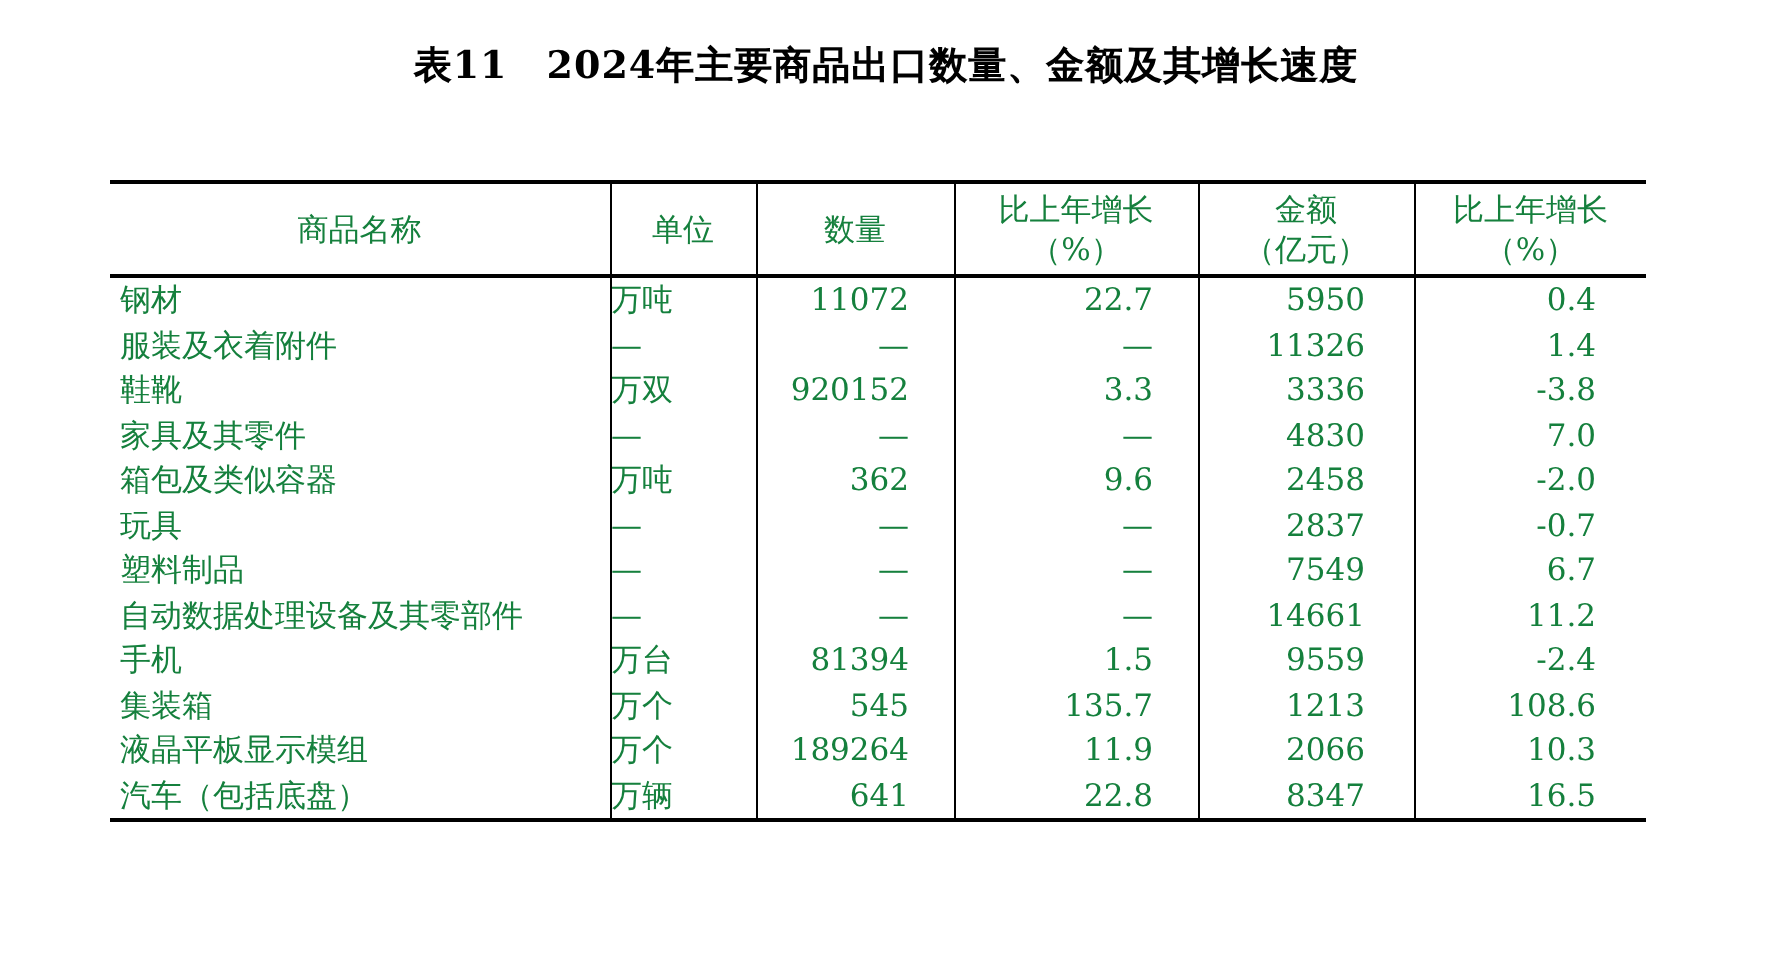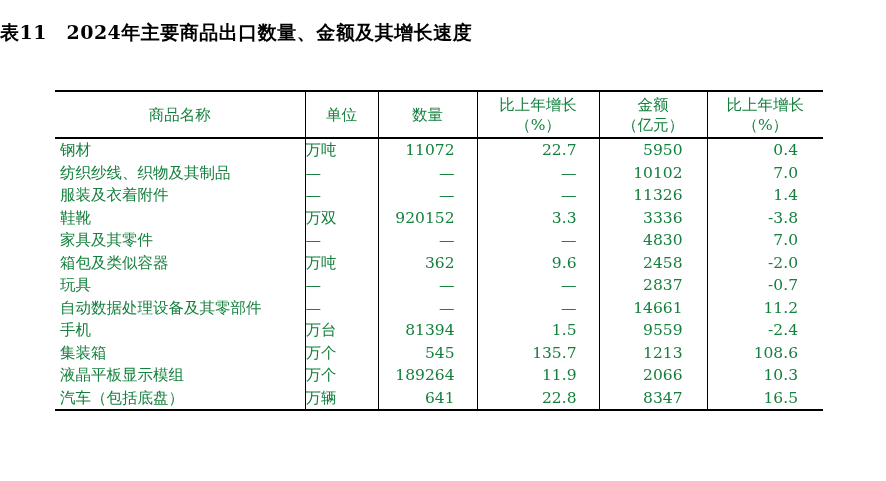--- a/index.html
+++ b/index.html
@@ -14,21 +14,21 @@
     background: #ffffff;
     color: #000000;
     font-family: "DejaVu Serif", "Liberation Serif", serif;
     overflow: hidden;
   }
   .title {
     position: absolute;
     top: 20px;
     left: 0;
     width: 886px;
-    text-align: left;
+    text-align: center;
     font-size: 19px;
     font-weight: 700;
     letter-spacing: 0.5px;
     color: #000000;
   }
   table.export-table {
     position: absolute;
     top: 90px;
     left: 55px;
     width: 768px;
@@ -112,28 +112,20 @@
     <tbody id="table-body">
         <tr>
           <td>钢材</td>
           <td>万吨</td>
           <td>11072</td>
           <td>22.7</td>
           <td>5950</td>
           <td>0.4</td>
         </tr>
         <tr>
-          <td>纺织纱线、织物及其制品</td>
-          <td>—</td>
-          <td>—</td>
-          <td>—</td>
-          <td>10102</td>
-          <td>7.0</td>
-        </tr>
-        <tr>
           <td>服装及衣着附件</td>
           <td>—</td>
           <td>—</td>
           <td>—</td>
           <td>11326</td>
           <td>1.4</td>
         </tr>
         <tr>
           <td>鞋靴</td>
           <td>万双</td>
@@ -160,20 +152,28 @@
         </tr>
         <tr>
           <td>玩具</td>
           <td>—</td>
           <td>—</td>
           <td>—</td>
           <td>2837</td>
           <td>-0.7</td>
         </tr>
         <tr>
+          <td>塑料制品</td>
+          <td>—</td>
+          <td>—</td>
+          <td>—</td>
+          <td>7549</td>
+          <td>6.7</td>
+        </tr>
+        <tr>
           <td>自动数据处理设备及其零部件</td>
           <td>—</td>
           <td>—</td>
           <td>—</td>
           <td>14661</td>
           <td>11.2</td>
         </tr>
         <tr>
           <td>手机</td>
           <td>万台</td>

